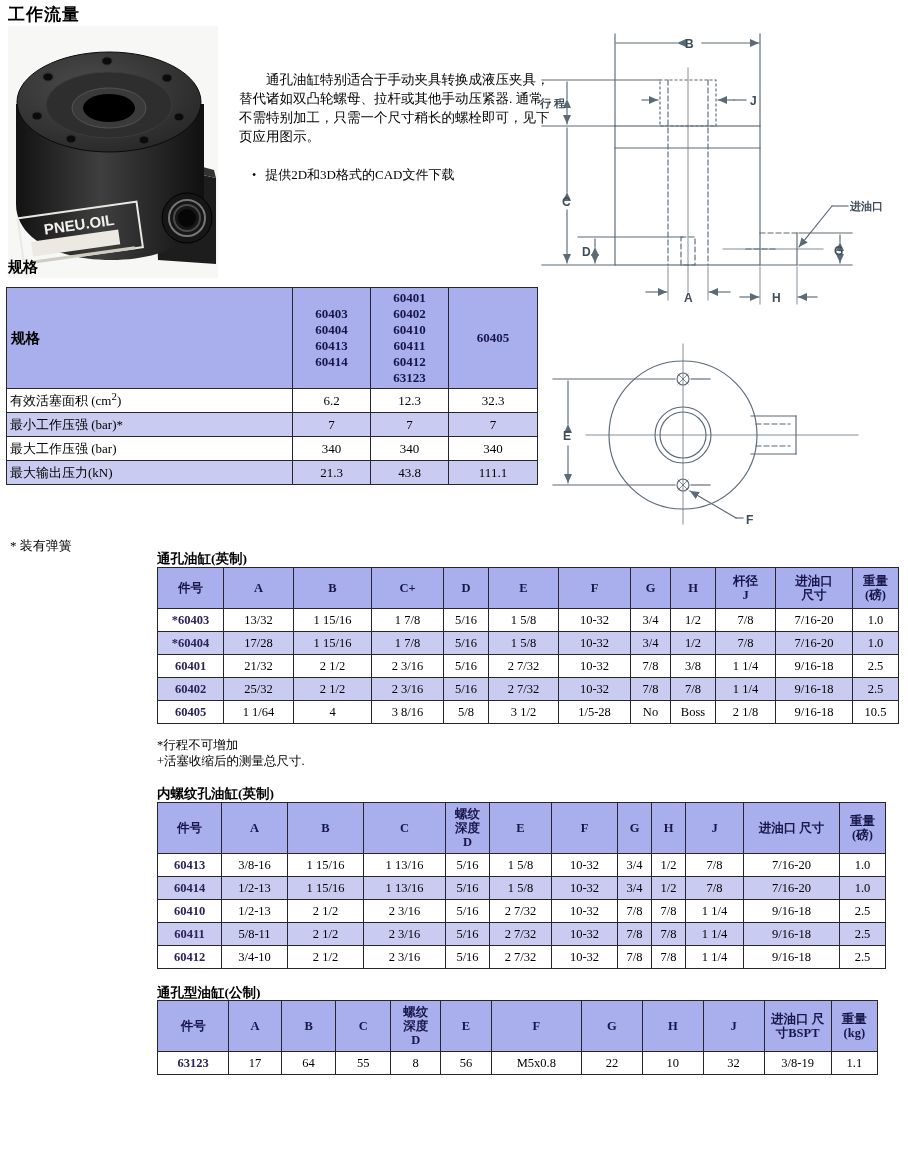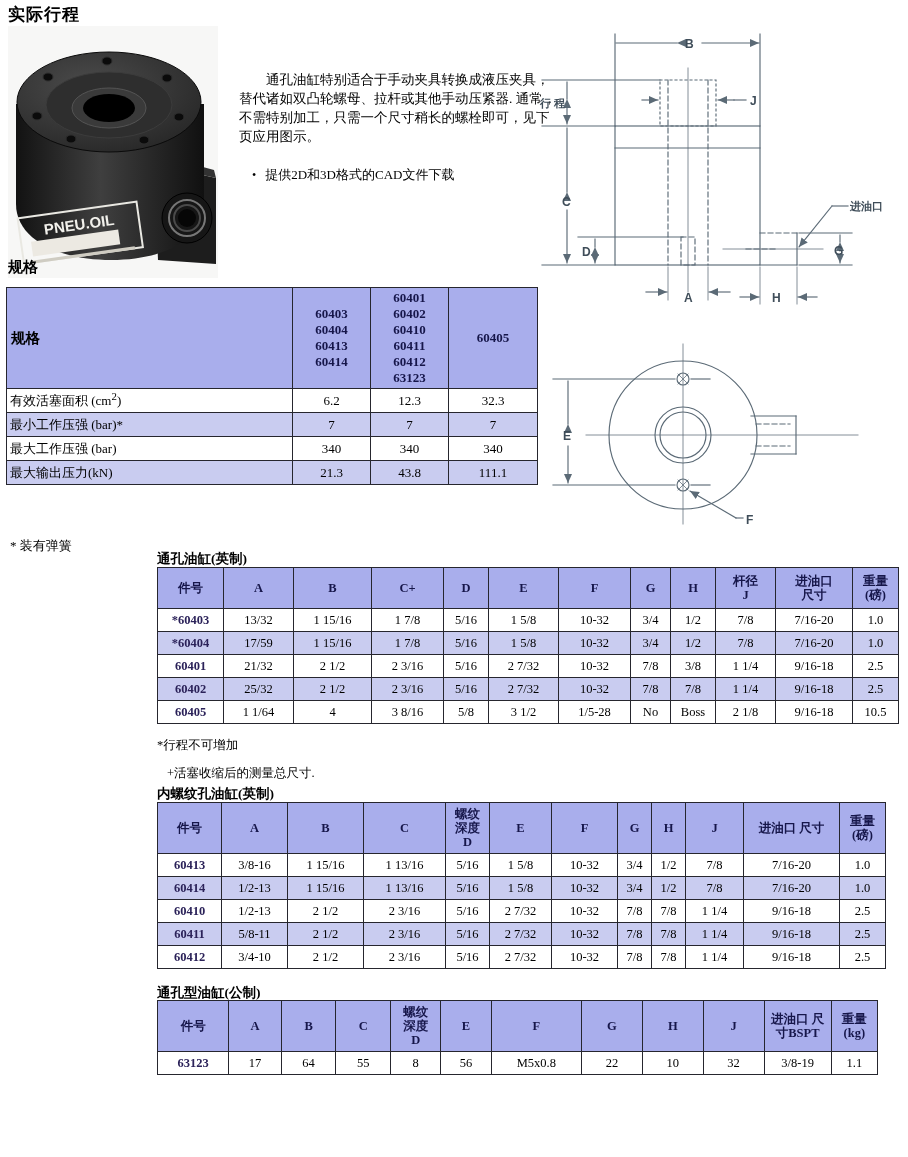--- a/index.html
+++ b/index.html
@@ -39,38 +39,38 @@
       padding:0 1px;overflow:hidden;}
   .dim-table th{background:var(--hdr,#a9aeec);font-weight:bold;white-space:pre-line;
       line-height:14px;color:#16164a;}
   .dim-table tr{height:23px;}
   .t1{top:567px;} .t1 tr.hdr{height:41px;}
   .t2{top:802px;} .t2 tr.hdr{height:51px;}
   .t3{top:1000px;} .t3 tr.hdr{height:51px;}
   .dim-table tr.alt td{background:var(--alt,#c9ccf0);}
   .dim-table td.pn{font-weight:bold;color:var(--pn,#2b2259);text-align:center;}
   .f1a{left:157px;top:737px;font-size:12.5px;}
-  .f1b{left:167px;top:753px;font-size:12.5px;margin-top:12px;}
+  .f1b{left:157px;top:753px;font-size:12.5px;}
 
   
   .diag1{left:538px;top:14px;width:368px;height:306px;}
   .diag2{left:538px;top:328px;width:368px;height:218px;}
   .dg{stroke:var(--line,#5b6a76);fill:none;stroke-width:1.15;stroke-linecap:square;}
   .dg-thin{stroke-width:0.75;}
   .dg-dash{stroke-dasharray:5 3;}
   .dg-dot{stroke-dasharray:2 3;}
   .dg-text{fill:var(--lined,#3f4d59);stroke:none;font:bold 12px "Liberation Sans","DejaVu Sans",sans-serif;}
   .dg-cjk{fill:var(--lined,#3f4d59);stroke:none;font:bold 11px "Liberation Sans","DejaVu Sans",sans-serif;}
 </style>
 </head>
 <body>
 
 <div class="page">
 
-  <div class="abs page-title">实际行程</div>
+  <div class="abs page-title">工作流量</div>
 
   <svg class="abs photo" viewBox="0 0 210 252">
     <defs>
       <linearGradient id="bodyg" x1="0" y1="0" x2="1" y2="0">
         <stop offset="0" stop-color="#121212"></stop>
           <stop offset="0.45" stop-color="#3f3f3f"></stop>
           <stop offset="1" stop-color="#101010"></stop>
       </linearGradient>
       <radialGradient id="topg" cx="0.4" cy="0.35" r="0.95">
         <stop offset="0" stop-color="#4c4c4c"></stop>
@@ -209,21 +209,21 @@
           <td>1 5/8</td>
           <td>10-32</td>
           <td>3/4</td>
           <td>1/2</td>
           <td>7/8</td>
           <td>7/16-20</td>
           <td>1.0</td>
         </tr>
         <tr class="alt">
           <td class="pn">*60404</td>
-          <td>17/59</td>
+          <td>17/28</td>
           <td>1 15/16</td>
           <td>1 7/8</td>
           <td>5/16</td>
           <td>1 5/8</td>
           <td>10-32</td>
           <td>3/4</td>
           <td>1/2</td>
           <td>7/8</td>
           <td>7/16-20</td>
           <td>1.0</td>

